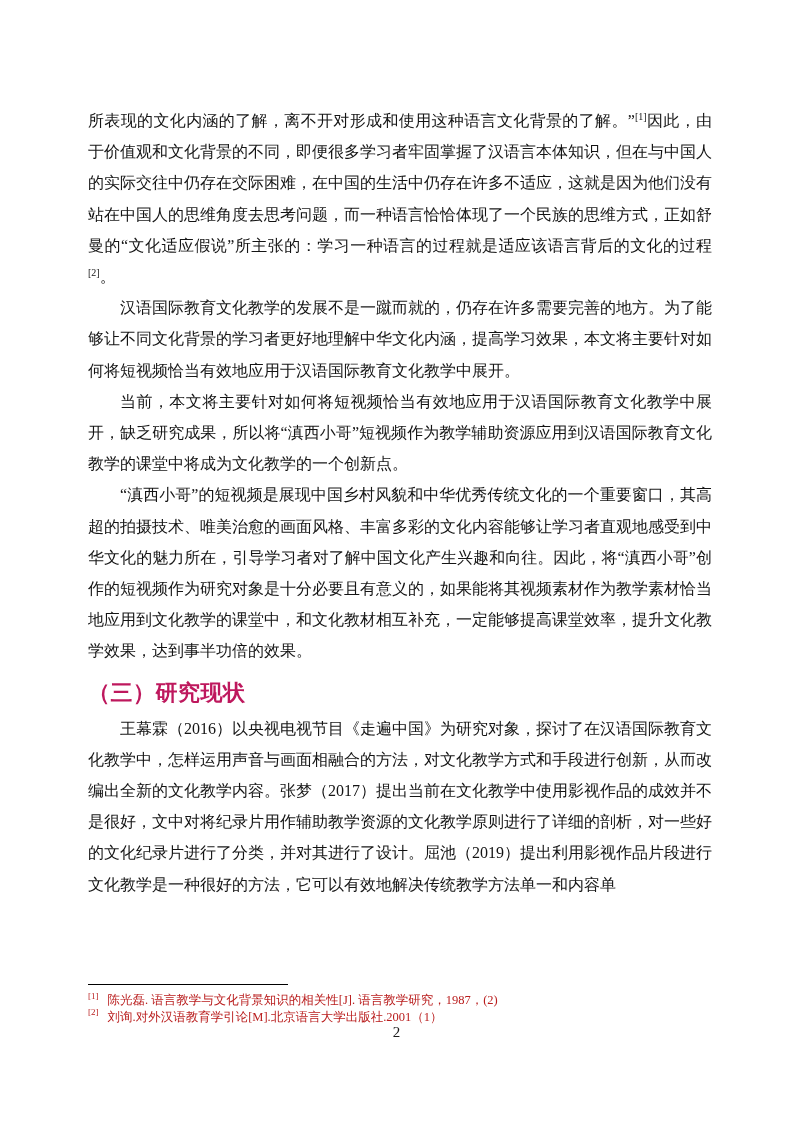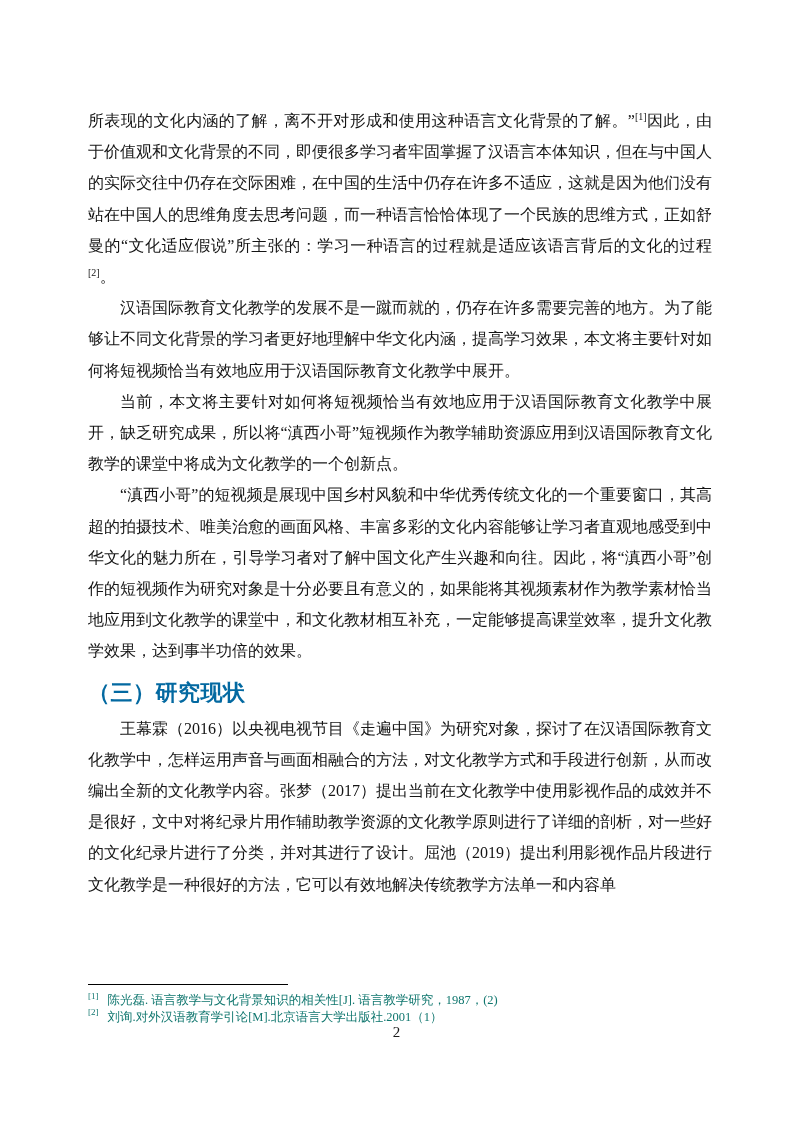--- a/index.html
+++ b/index.html
@@ -41,33 +41,33 @@
   .body-text sup.fnref {
     font-size: 10px;
     line-height: 0;
     vertical-align: super;
   }
   h2.section-heading {
     font-family: "Liberation Sans", "DejaVu Sans", sans-serif;
     font-weight: bold;
     font-size: 22px;
     line-height: 28px;
-    color: #0369a1;
+    color: #be185d;
     margin: 12px 0 6px 0;
     text-align: left;
     letter-spacing: 0.5px;
   }
   .footnote-area {
     position: absolute;
     left: 88px;
     top: 984px;
     width: 624px;
     font-size: 12.5px;
     line-height: 16.5px;
-    color: #0f766e;
+    color: #b91c1c;
   }
   .footnote-rule {
     width: 200px;
     height: 0;
     border-top: 1.6px solid #000000;
     margin-bottom: 7px;
   }
   .footnote {
     margin: 0;
     padding: 0;

